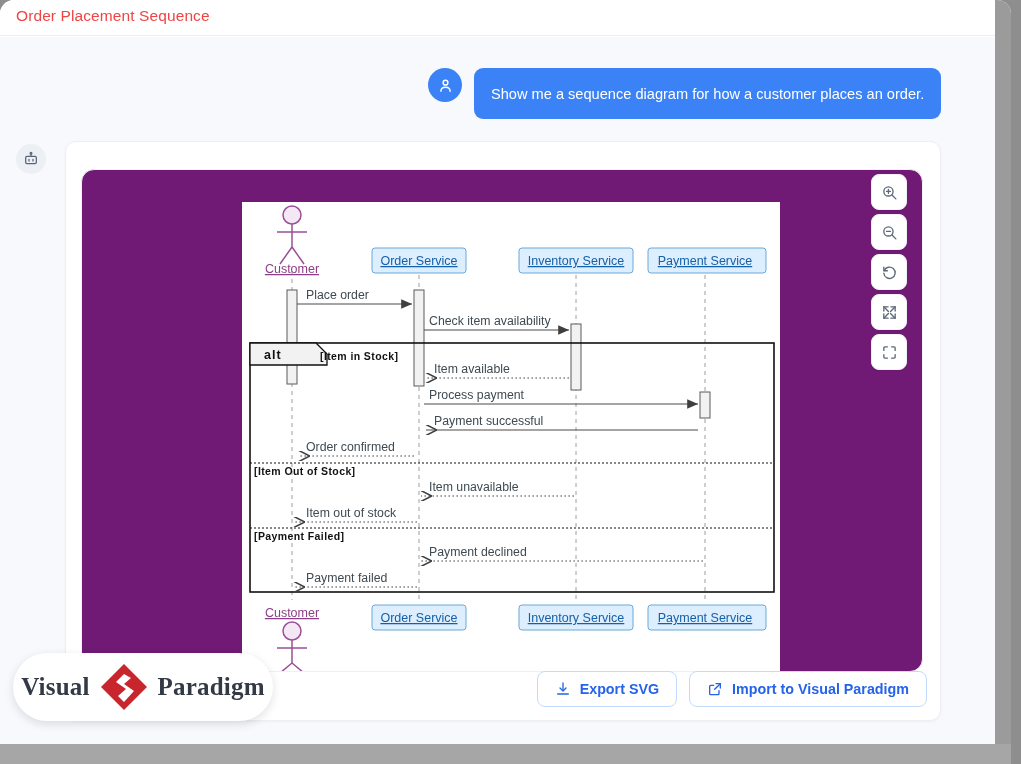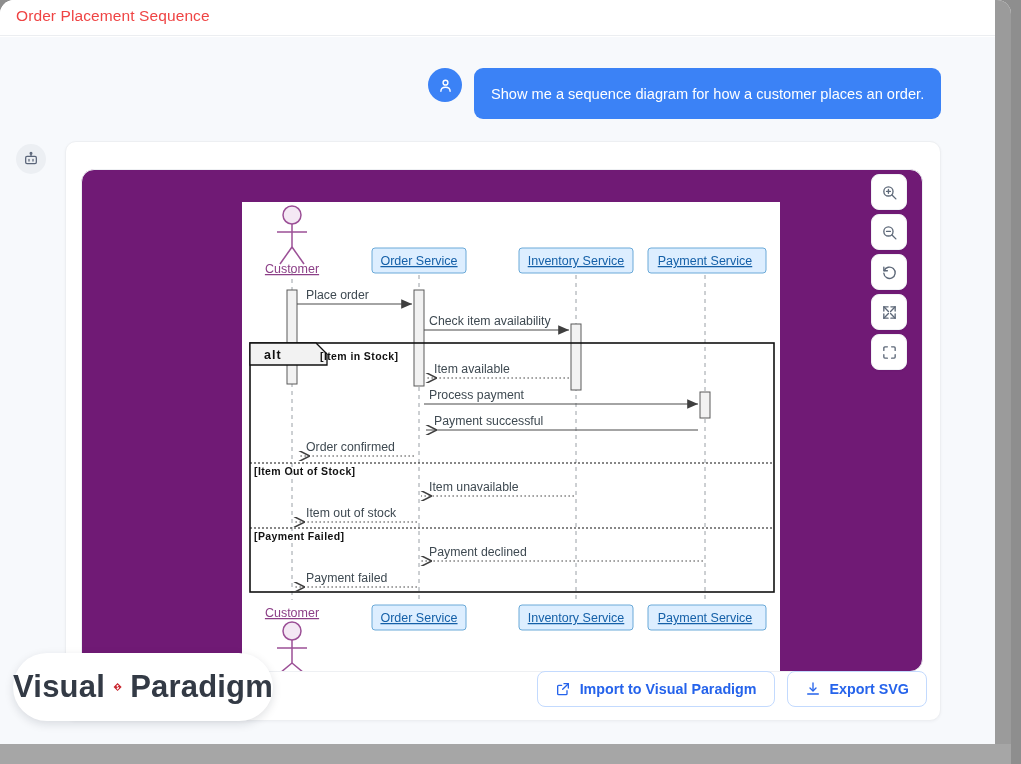--- a/index.html
+++ b/index.html
@@ -112,21 +112,21 @@
     white-space:nowrap;
   }
 
   
   #watermark {
     position:absolute; left:13px; top:653px; width:260px; height:68px;
     background:#ffffff; border-radius:34px;
     box-shadow:0 3px 10px rgba(16,24,40,.13);
     display:flex; align-items:center; justify-content:center; gap:8px;
   }
-  .wm-text { font-size:31px; font-weight:700; color:#333a45; letter-spacing:.2px; }
+  .wm-text { font-size:25px; font-weight:700; color:#333a45; letter-spacing:.2px;font-family:Liberation Serif, serif; }
 
   
   #seq-svg { position:absolute; left:0; top:0; }
 </style>
 </head>
 <body>
 
 <div id="window">
   <div id="window-inner">
 
@@ -271,33 +271,33 @@
               <line x1="50" y1="461" x2="62" y2="471"></line>
             </g>
           </svg>
 
         </div>
       </div>
 
       <div id="action-bar">
         <div class="action-btn">
           <svg width="16" height="16" viewBox="0 0 24 24" fill="none" stroke="#2563eb" stroke-width="2" stroke-linecap="round" stroke-linejoin="round">
+            <path d="M12 3v11"></path>
+              <path d="M7.5 10.5 12 15l4.5-4.5"></path>
+              <path d="M4 19.5h16"></path>
+          </svg>
+          <span>Export SVG</span>
+        </div>
+        <div class="action-btn">
+          <svg width="16" height="16" viewBox="0 0 24 24" fill="none" stroke="#2563eb" stroke-width="2" stroke-linecap="round" stroke-linejoin="round">
             <path d="M13.5 4H20v6.5"></path>
               <path d="M20 4l-8.5 8.5"></path>
             <path d="M18 14.5V19a1.5 1.5 0 0 1-1.5 1.5h-11A1.5 1.5 0 0 1 4 19V8a1.5 1.5 0 0 1 1.5-1.5H10"></path>
           </svg>
           <span>Import to Visual Paradigm</span>
-        </div>
-        <div class="action-btn">
-          <svg width="16" height="16" viewBox="0 0 24 24" fill="none" stroke="#2563eb" stroke-width="2" stroke-linecap="round" stroke-linejoin="round">
-            <path d="M12 3v11"></path>
-              <path d="M7.5 10.5 12 15l4.5-4.5"></path>
-              <path d="M4 19.5h16"></path>
-          </svg>
-          <span>Export SVG</span>
         </div>
       </div>
     </div>
 
     <div id="diagram-toolbar">
       <div class="tool-btn">
         <svg width="17" height="17" viewBox="0 0 24 24" fill="none" stroke="#5d6878" stroke-width="1.9" stroke-linecap="round">
           <circle cx="10.5" cy="10.5" r="6.5"></circle>
             <path d="M15.5 15.5 21 21"></path>
           <path d="M10.5 7.8v5.4M7.8 10.5h5.4"></path>

